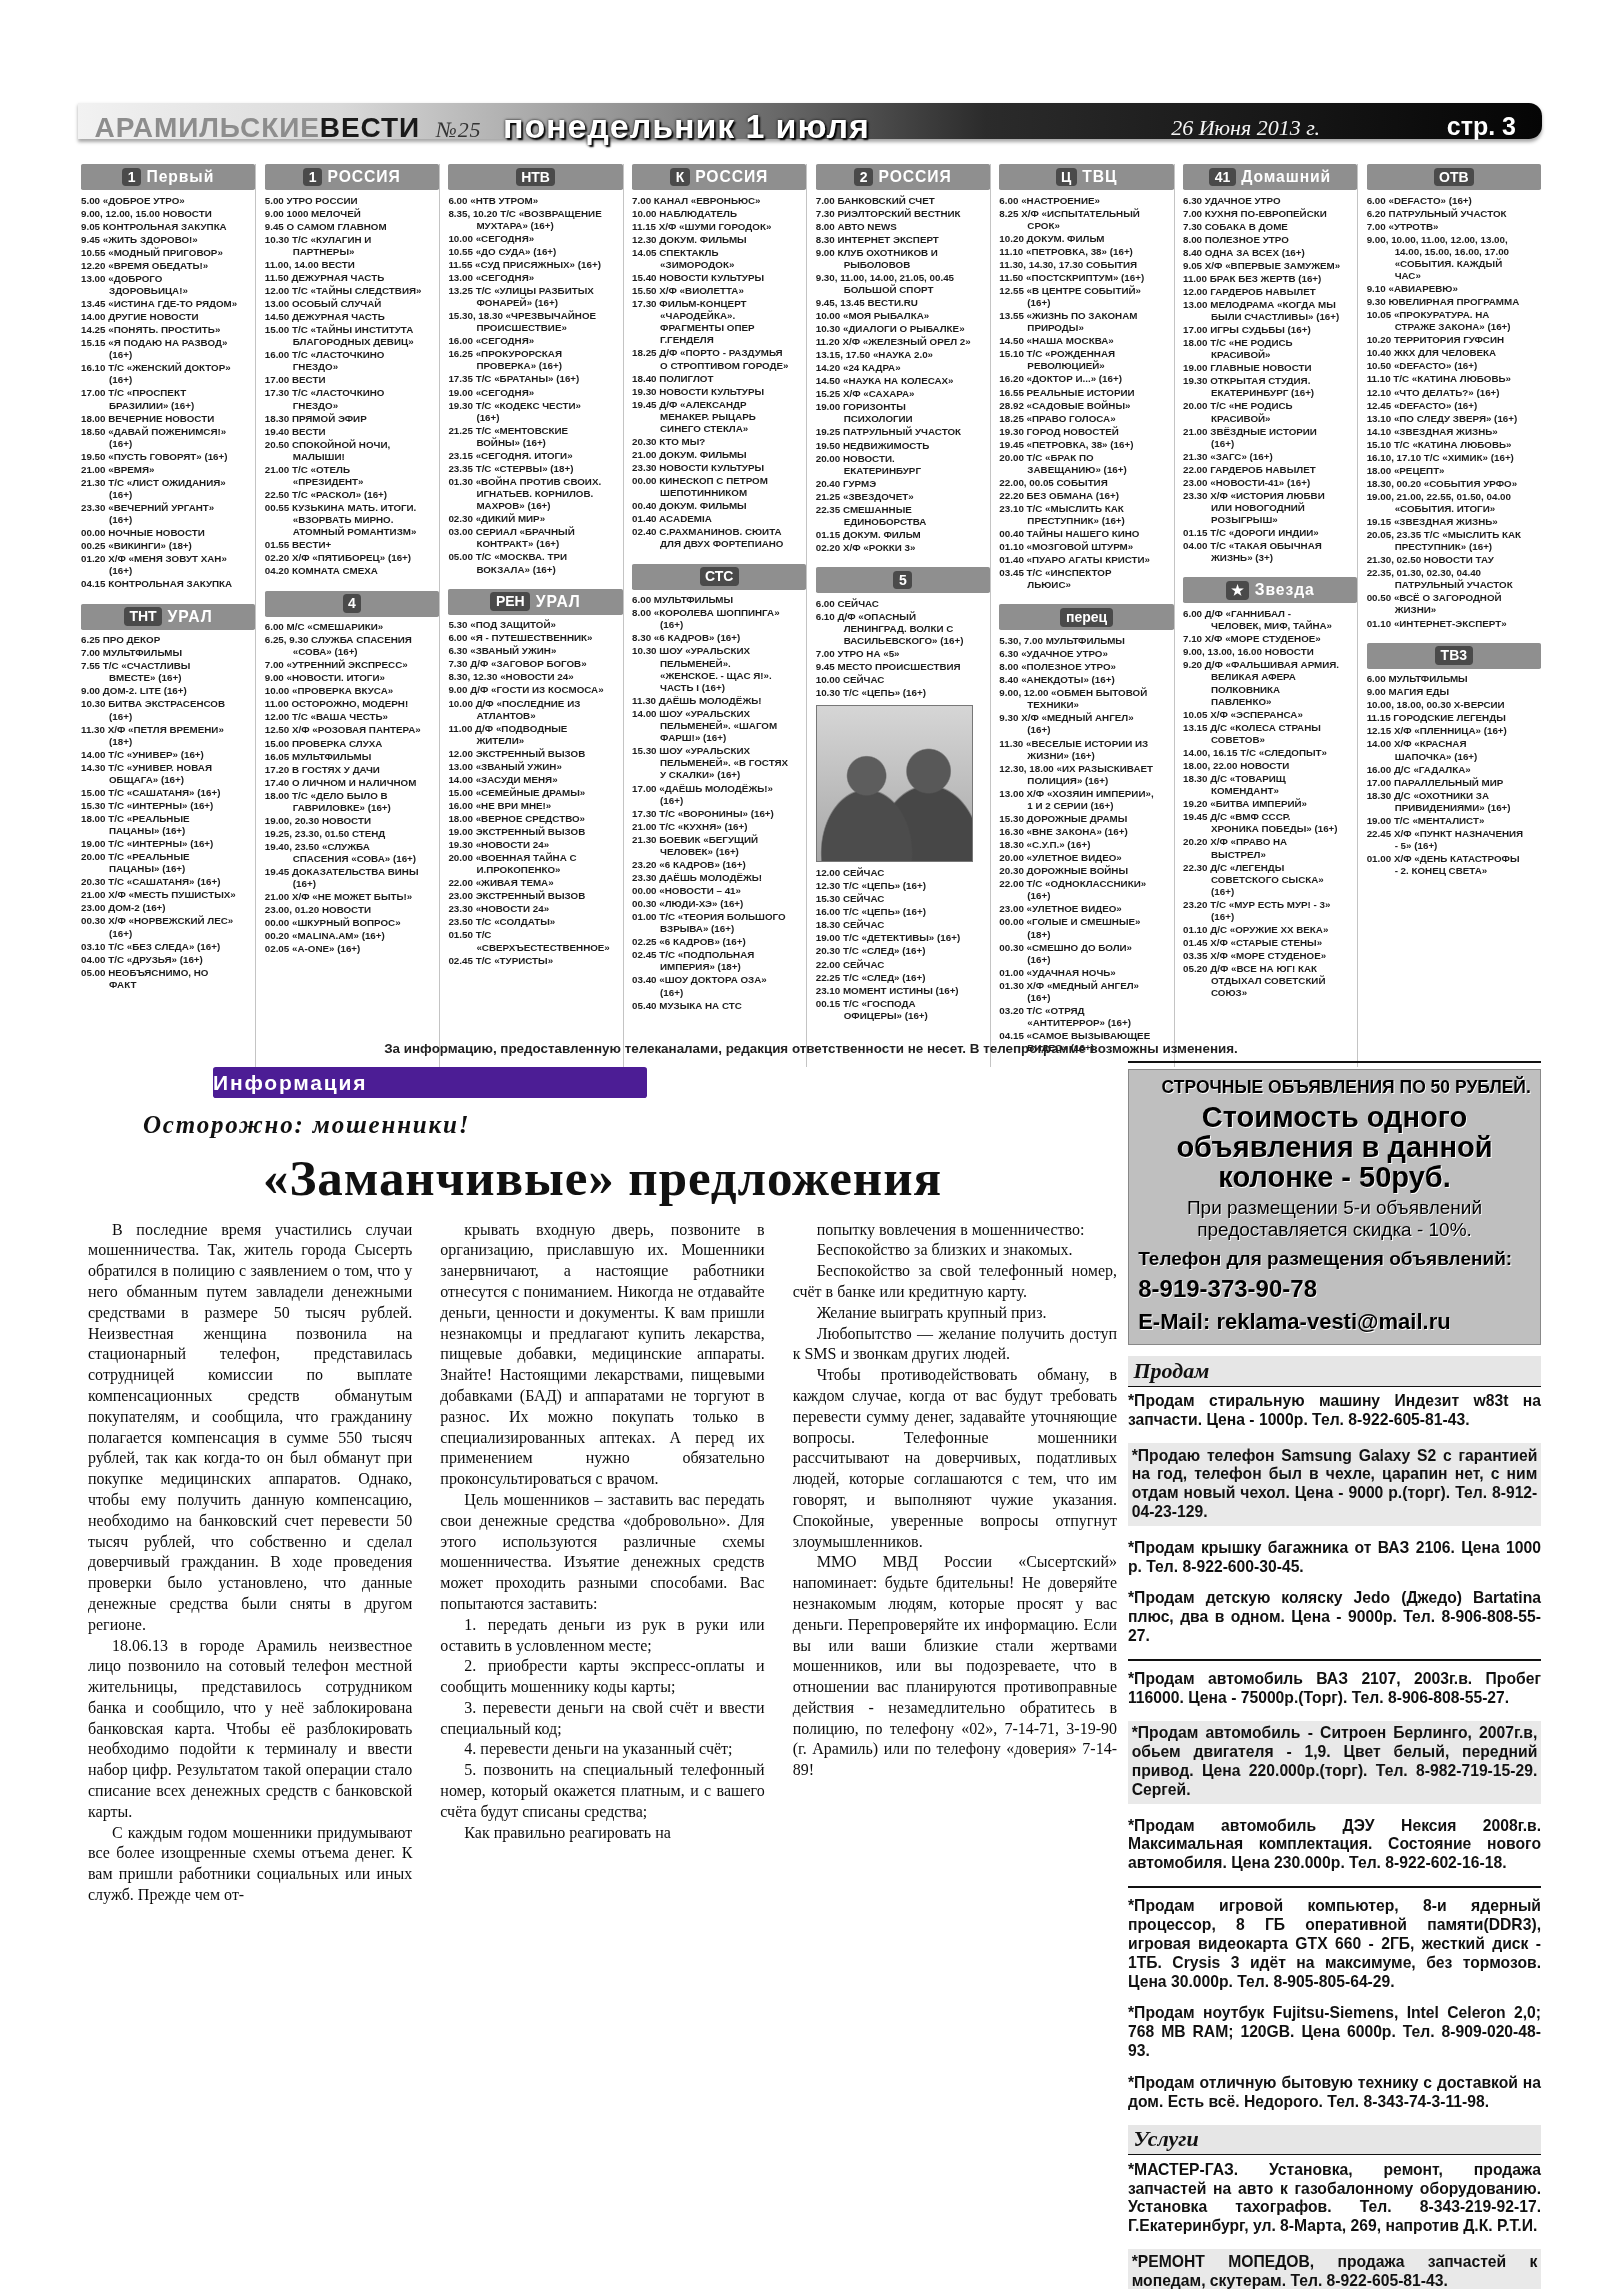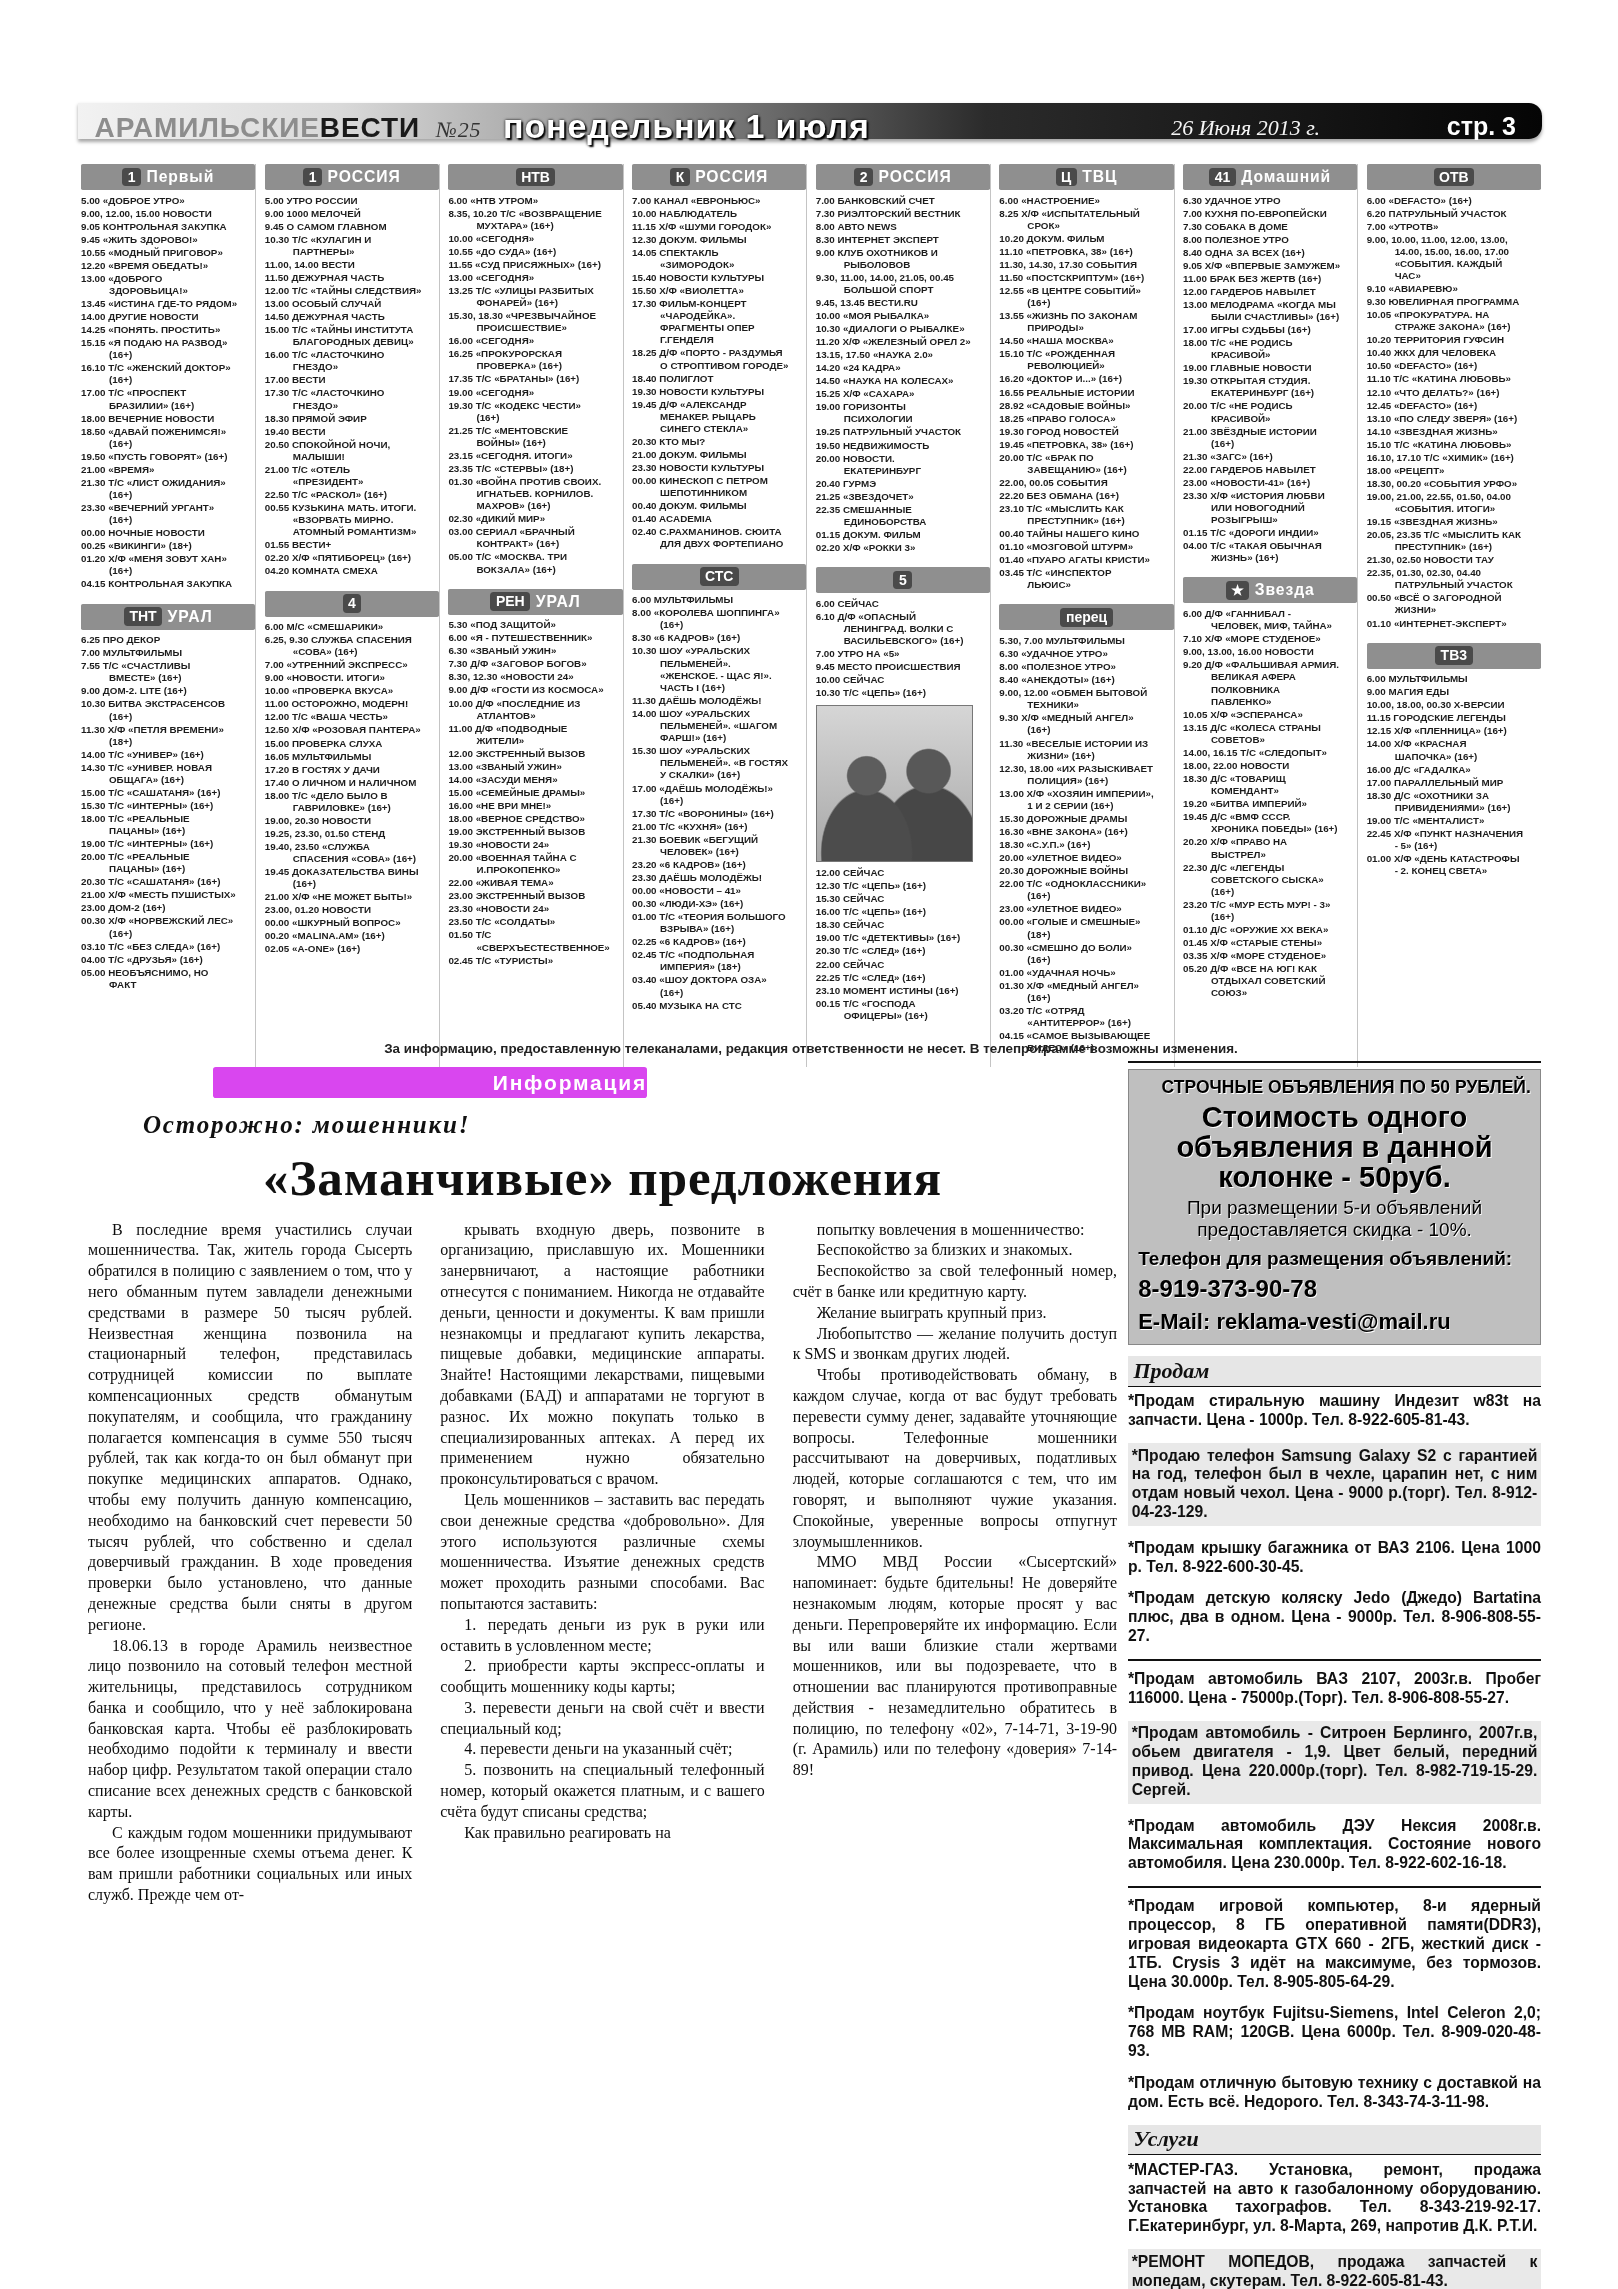--- a/index.html
+++ b/index.html
@@ -37,21 +37,21 @@
        radial-gradient(circle at 32% 45%, #5d5d5d 0 14%, transparent 15%),
        radial-gradient(circle at 72% 42%, #585858 0 15%, transparent 16%),
        radial-gradient(ellipse at 32% 95%, #4c4c4c 0 30%, transparent 31%),
        radial-gradient(ellipse at 72% 95%, #474747 0 32%, transparent 33%),
        linear-gradient(#d6d6d6,#a7a7a7);}
   
   .disclaimer{position:absolute;left:81px;top:1041px;width:1460px;text-align:center;
               font-size:13.4px;font-weight:bold;color:#222;}
   
   .info{position:absolute;left:88px;top:1067px;width:1029px;}
-  .info-bar{width:434px;margin-left:125px;background:#d946ef;color:#fff;text-align:right;
+  .info-bar{width:434px;margin-left:125px;background:#4c1d95;color:#fff;text-align:left;
             font-weight:bold;font-size:21px;letter-spacing:1.8px;padding:3.7px 0;border-radius:2.8px;}
   .warning{margin:13px 0 0 55px;font-family:"Liberation Serif",serif;font-style:italic;
            font-weight:bold;font-size:25px;letter-spacing:1.8px;}
   .headline{margin:9.2px 0 13px 0;text-align:center;font-family:"Liberation Serif",serif;
             font-weight:bold;font-size:51px;letter-spacing:0.9px;}
   #article-cols{display:flex;gap:28px;}
   .art-col{flex:1;min-width:0;}
   .art-p{margin:0;font-family:"Liberation Serif",serif;font-size:16px;line-height:1.3;
          text-align:justify;text-indent:24px;color:#0d0d0d;}
   
@@ -466,21 +466,21 @@
             <div class="prog">18.00 Т/С «НЕ РОДИСЬ КРАСИВОЙ»</div>
             <div class="prog">19.00 ГЛАВНЫЕ НОВОСТИ</div>
             <div class="prog">19.30 ОТКРЫТАЯ СТУДИЯ. ЕКАТЕРИНБУРГ (16+)</div>
             <div class="prog">20.00 Т/С «НЕ РОДИСЬ КРАСИВОЙ»</div>
             <div class="prog">21.00 ЗВЁЗДНЫЕ ИСТОРИИ (16+)</div>
             <div class="prog">21.30 «ЗАГС» (16+)</div>
             <div class="prog">22.00 ГАРДЕРОБ НАВЫЛЕТ</div>
             <div class="prog">23.00 «НОВОСТИ-41» (16+)</div>
             <div class="prog">23.30 Х/Ф «ИСТОРИЯ ЛЮБВИ ИЛИ НОВОГОДНИЙ РОЗЫГРЫШ»</div>
             <div class="prog">01.15 Т/С «ДОРОГИ ИНДИИ»</div>
-            <div class="prog">04.00 Т/С «ТАКАЯ ОБЫЧНАЯ ЖИЗНЬ» (16+)</div>
+            <div class="prog">04.00 Т/С «ТАКАЯ ОБЫЧНАЯ ЖИЗНЬ» (3+)</div>
           </div>
         </section>
         <section class="tv-block">
           <div class="ch-head">
             <span class="ch-logo">★</span>
             <span class="ch-label">Звезда</span>
           </div>
           <div class="programs">
             <div class="prog">6.00 Д/Ф «ГАННИБАЛ - ЧЕЛОВЕК, МИФ, ТАЙНА»</div>
             <div class="prog">7.10 Х/Ф «МОРЕ СТУДЕНОЕ»</div>

